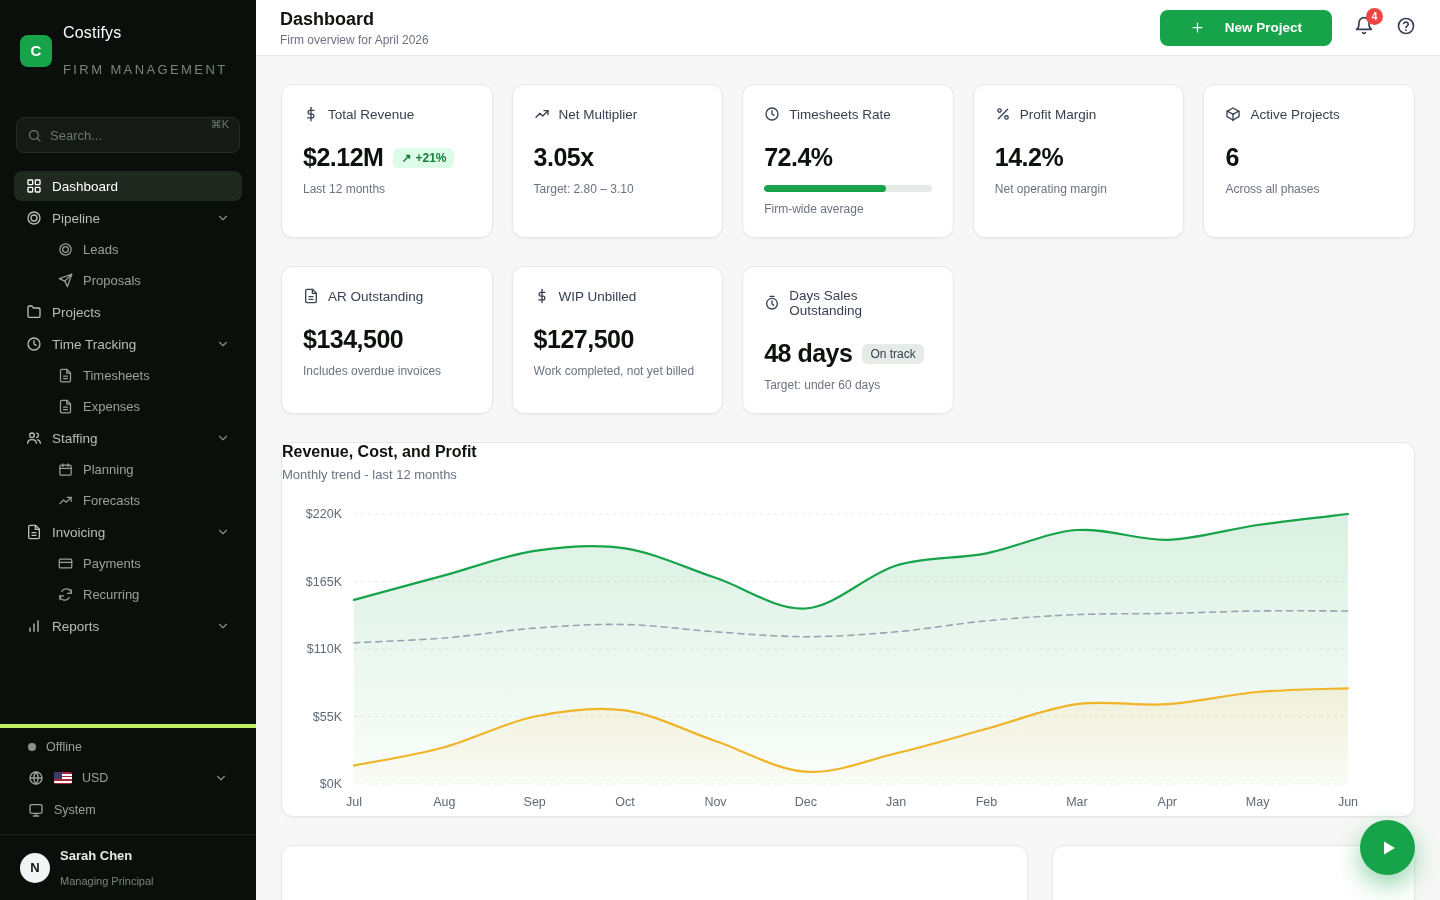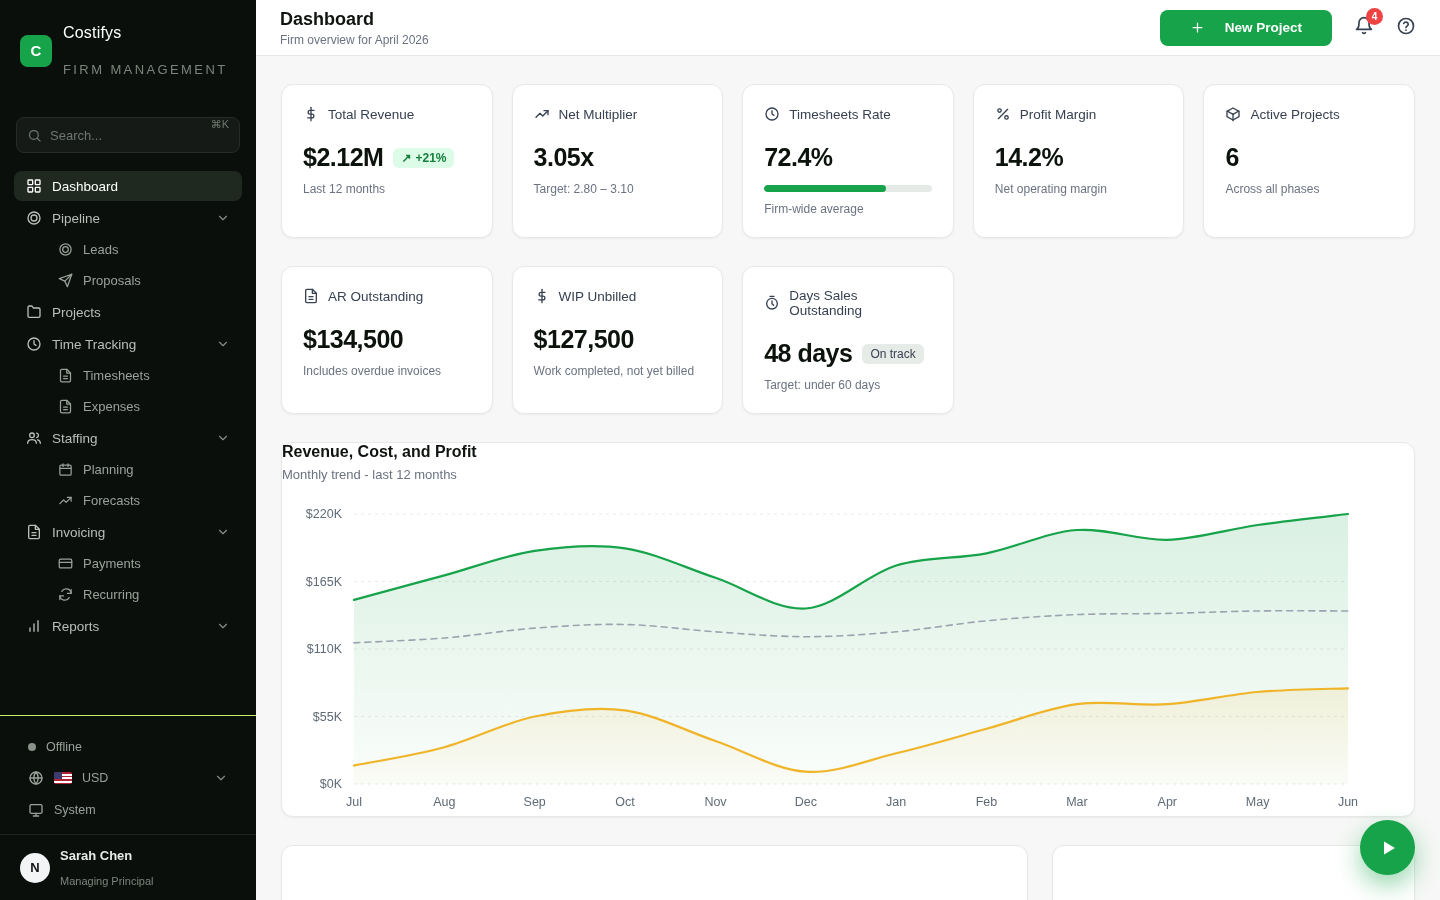--- a/index.html
+++ b/index.html
@@ -16,21 +16,21 @@
   .brand-tag{font-size:13px;letter-spacing:2.4px;color:#7c837c;margin-top:20px}
   .search-box{margin:40px 16px 10px;height:36px;background:#151a16;border:1px solid #262c27;border-radius:8px;display:flex;gap:8px;padding:0 10px;color:#6f766f}
   .search-box input{background:transparent;border:none;outline:none;color:#9aa09a;font-size:13px;width:130px;font-family:"Liberation Sans",sans-serif}
   .search-box input::placeholder{color:#6f766f}
   .search-kbd{margin-left:auto;font-size:11px;color:#6f766f}
   .nav{flex:1;overflow:hidden;padding:6px 0}
   .nav-item{display:flex;align-items:center;gap:10px;margin:2px 14px;padding:7px 12px;border-radius:8px;font-size:13.5px;color:#b9beb9;cursor:pointer;white-space:nowrap}
   .nav-item.active{background:#20291f;color:#fff}
   .nav-item.sub{margin-left:46px;font-size:13px;color:#9aa09a}
   .chev{margin-left:auto;color:#858b85}
-  .sb-footer{border-top:1px solid #bef264;padding-top:16px}
+  .sb-footer{border-top:4px solid #bef264;padding-top:4px}
   .sb-row{display:flex;align-items:center;gap:10px;padding:8px 28px;font-size:12.5px;color:#9aa09a}
   .offline-dot{width:8px;height:8px;border-radius:50%;background:#8b918b}
   .flag{width:18px;height:12px;border-radius:2px;background:repeating-linear-gradient(180deg,#b22234 0 1.8px,#fff 1.8px 3.6px);position:relative;overflow:hidden;flex:none}
   .flag::after{content:"";position:absolute;left:0;top:0;width:8px;height:6.5px;background:#3c3b6e}
   .user-row{border-top:1px solid #1d231e;margin-top:8px;padding:13px 20px;display:flex;gap:10px;align-items:center}
   .avatar{width:30px;height:30px;border-radius:50%;background:#f3f4f6;color:#111;font-weight:700;font-size:13px;display:flex;align-items:center;justify-content:center;flex:none}
   .user-name{font-size:13px;color:#e7eae7;font-weight:600}
   .user-role{font-size:11px;color:#7c837c;margin-top:12px}
 
   

